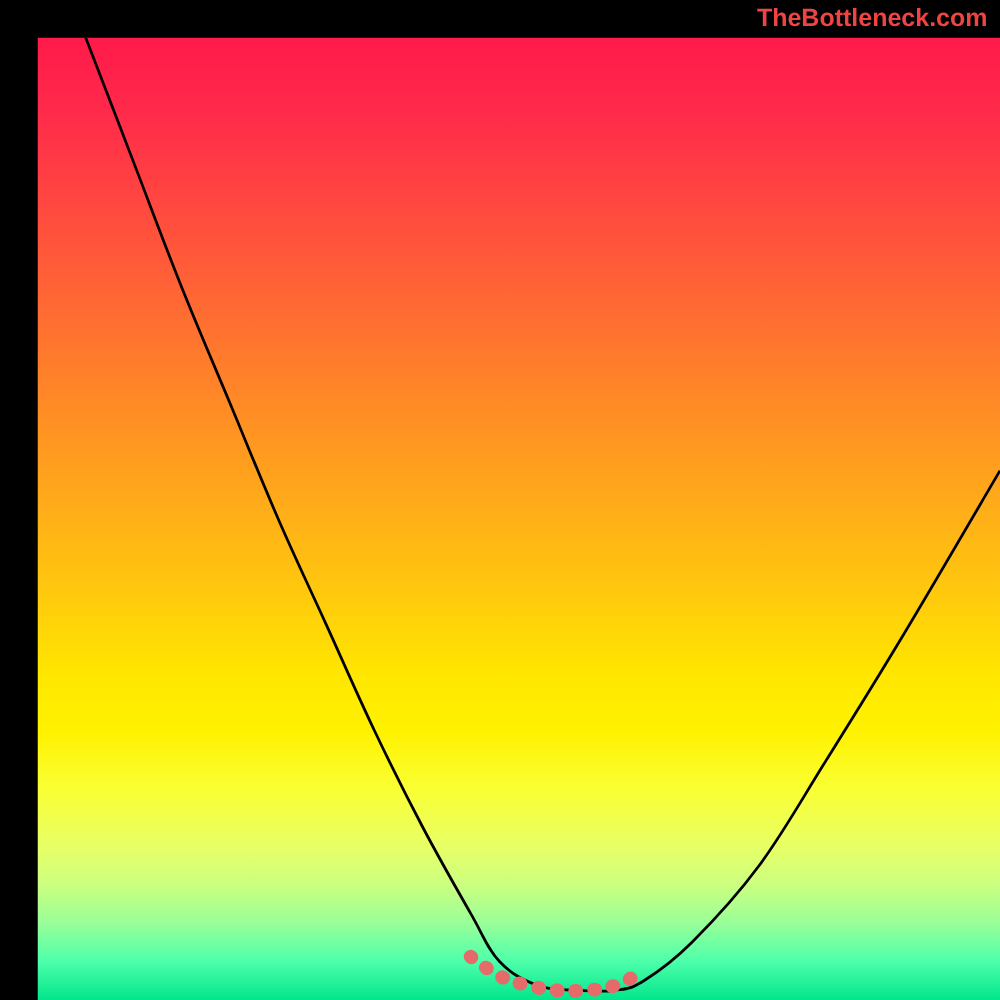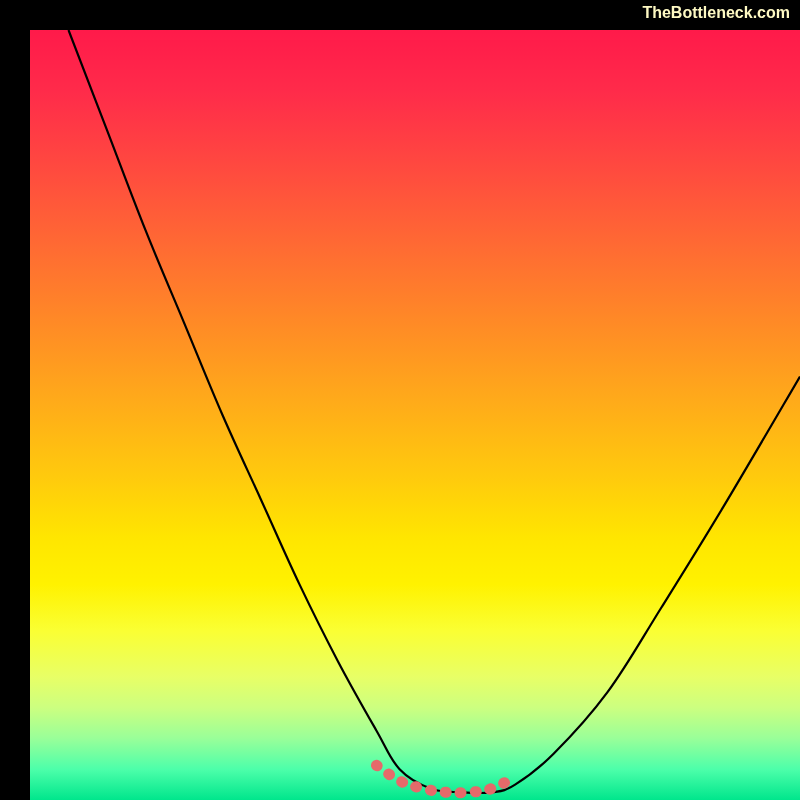--- a/index.html
+++ b/index.html
@@ -8,22 +8,22 @@
     height: 800px;
     background: #000;
     position: relative;
     overflow: hidden;
     font-family: Arial, sans-serif;
   }
   .attribution {
     position: absolute;
     top: 4px;
     right: 10px;
-    color: #fef9c3;
-    font-size: 16px;
+    color: #ef4444;
+    font-size: 20px;
     font-weight: bold;
     z-index: 10;
   }
   .plot-area {
     position: absolute;
     left: 30px;
     top: 30px;
     width: 770px;
     height: 770px;
     overflow: hidden;

